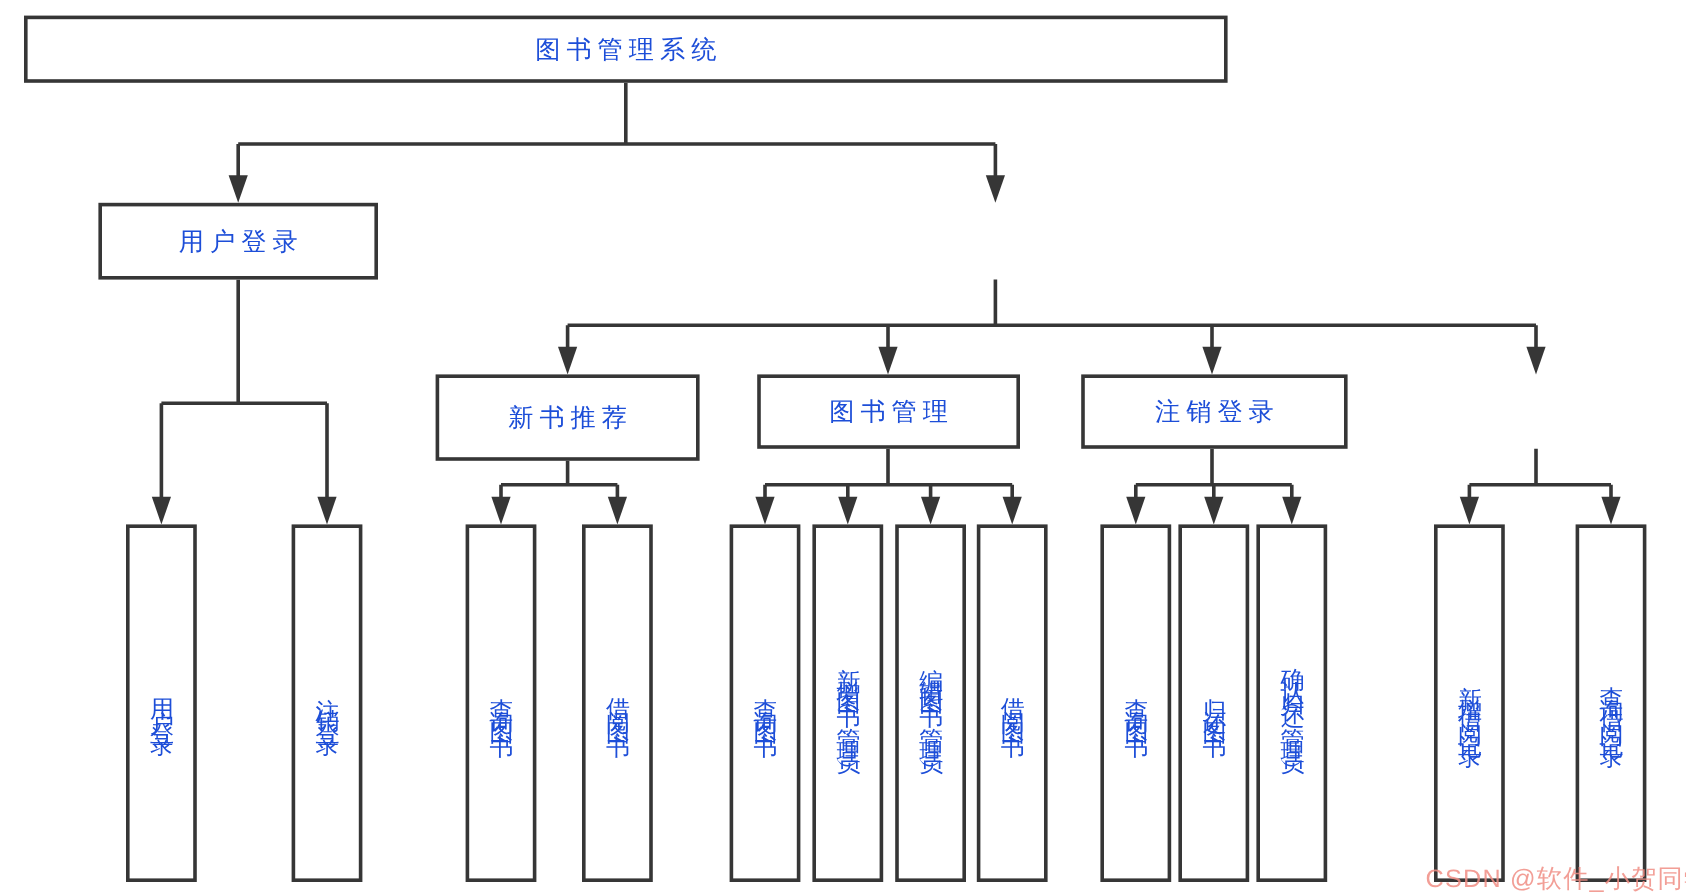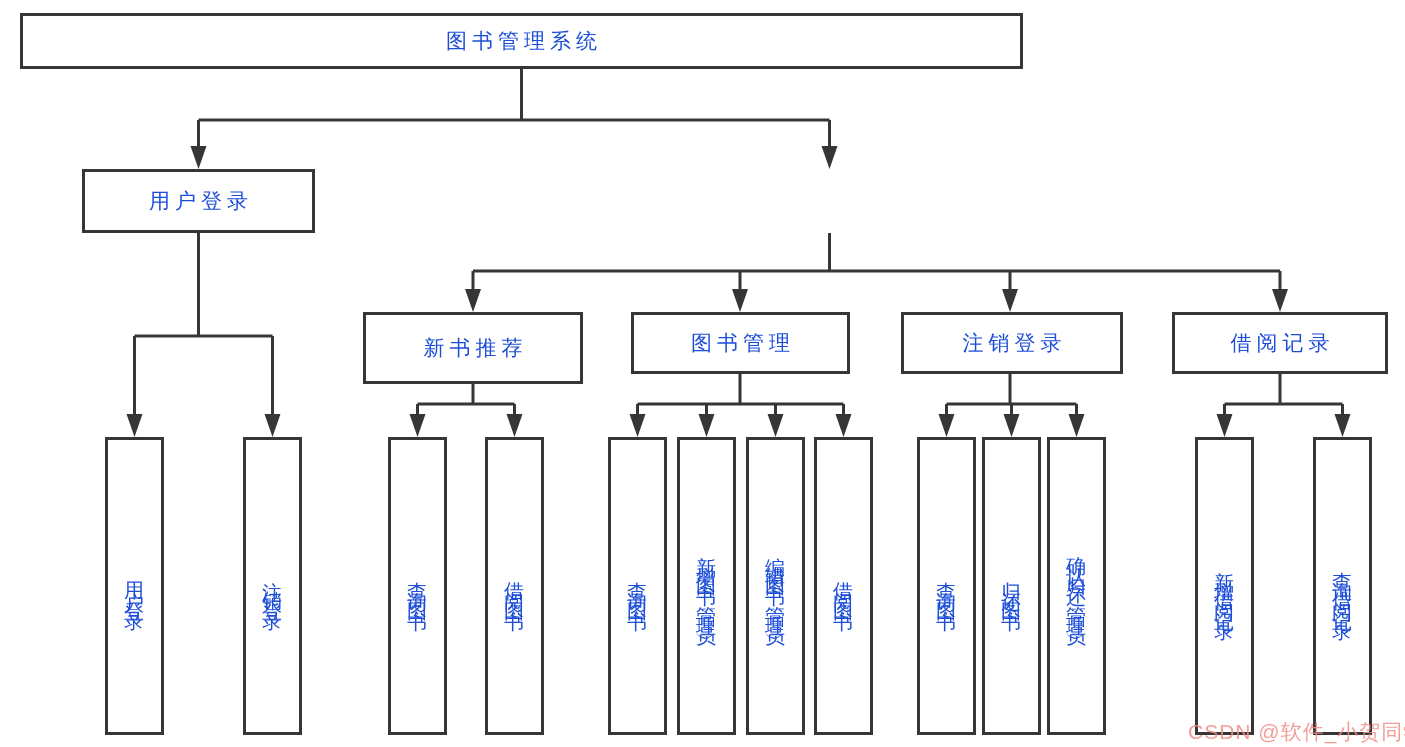--- a/index.html
+++ b/index.html
@@ -116,23 +116,20 @@
 
   <div class="node hnode" style="left:363px; top:312px; width:220px; height:72px;">
     <span class="lbl">新书推荐</span>
   </div>
   <div class="node hnode" style="left:631px; top:312px; width:219px; height:62px;">
     <span class="lbl">图书管理</span>
   </div>
   <div class="node hnode" style="left:901px; top:312px; width:222px; height:62px;">
     <span class="lbl">注销登录</span>
   </div>
-  <div class="node hnode" style="left:1172px; top:312px; width:216px; height:62px;">
-    <span class="lbl">借阅记录</span>
-  </div>
 
   <div class="node vnode" style="left:105px;">
     <span class="lbl">用户登录</span>
   </div>
   <div class="node vnode" style="left:243px;">
     <span class="lbl">注销登录</span>
   </div>
   <div class="node vnode" style="left:388px;">
     <span class="lbl">查询图书</span>
   </div>

